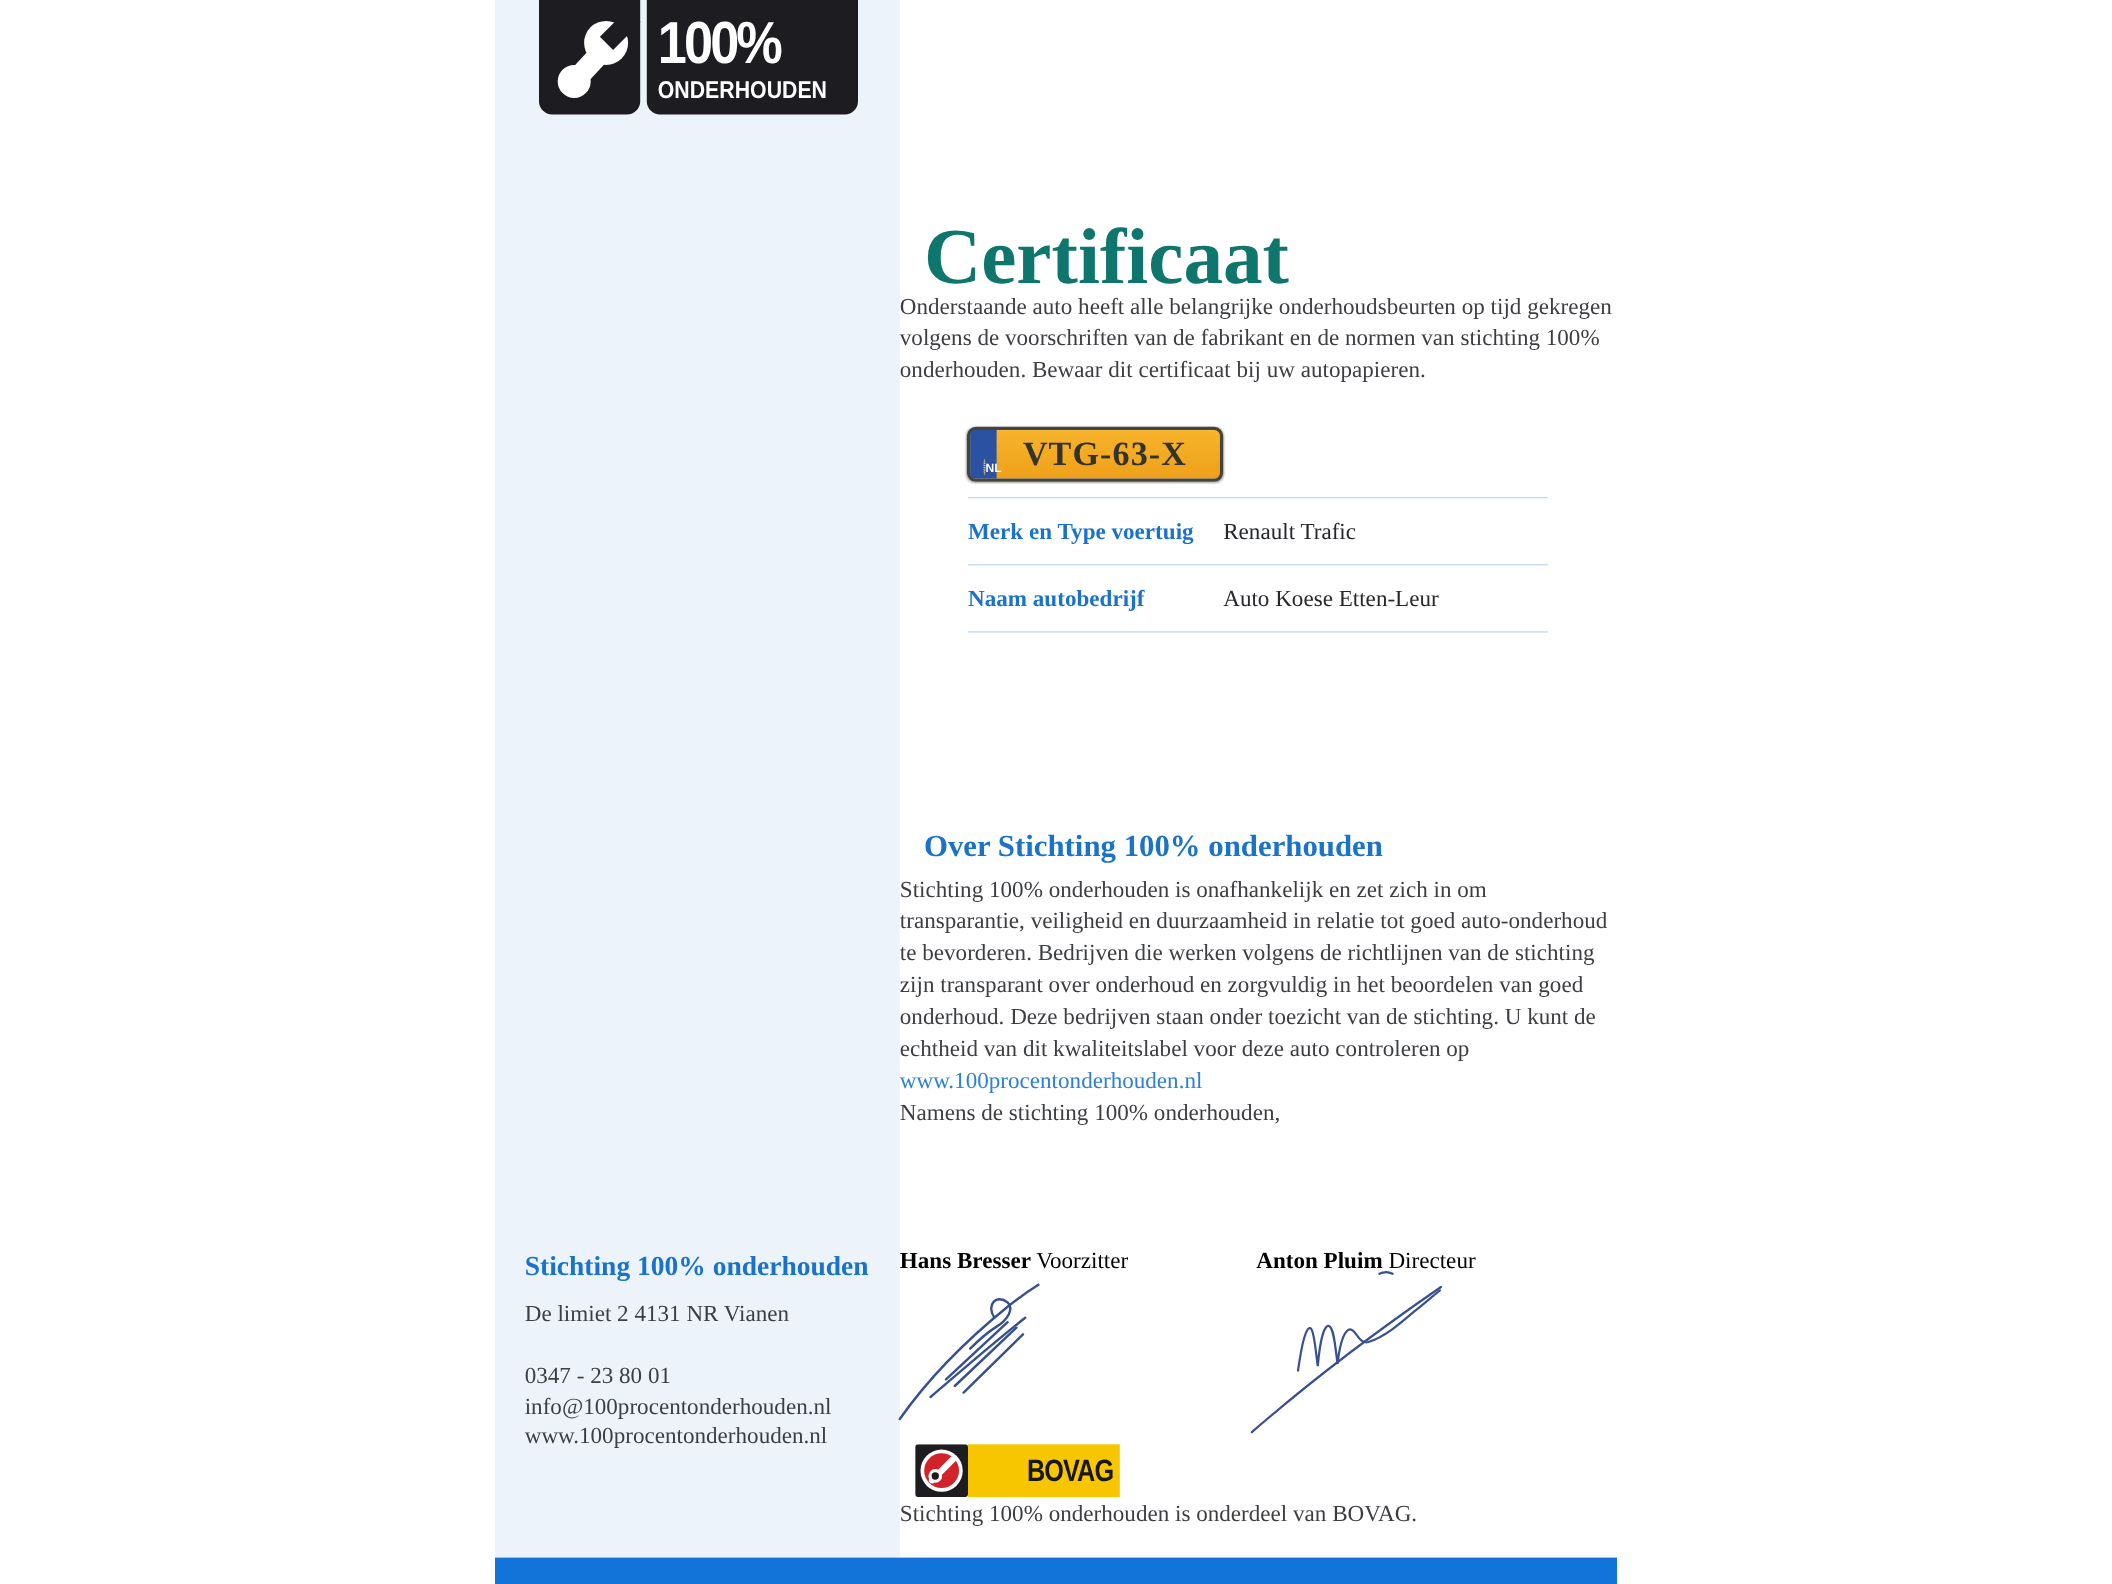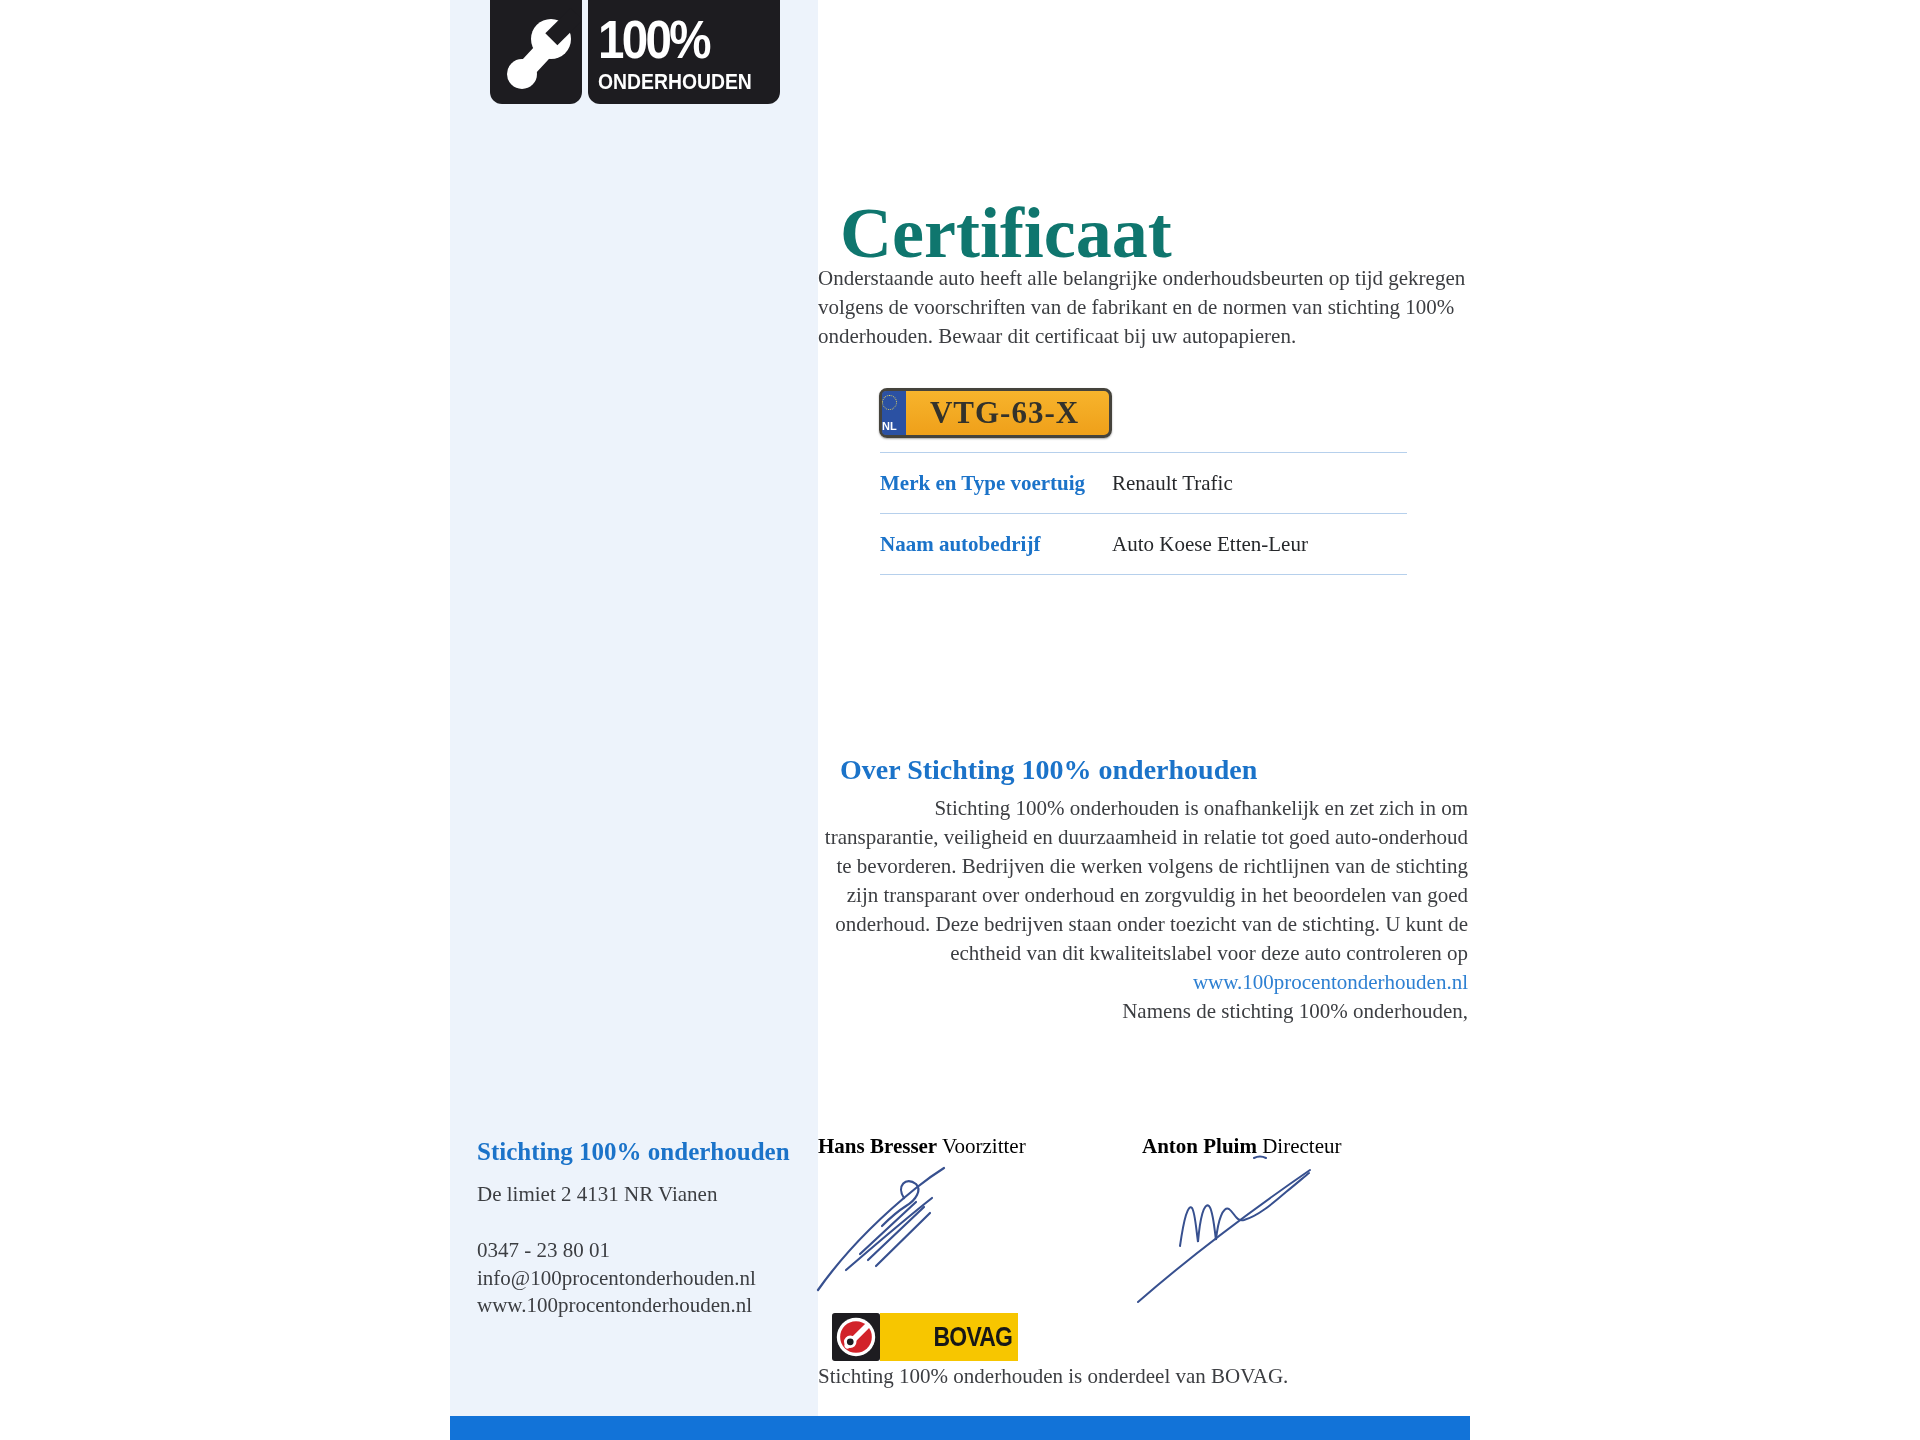--- a/index.html
+++ b/index.html
@@ -24,35 +24,35 @@
          font-weight:bold;color:#0f766e;}
 
   .body-text{font-size:21px;line-height:29px;color:#3c3e42;}
   .intro{position:absolute;left:368px;top:243px;width:650px;}
 
   
   .plate{position:absolute;left:429px;top:388px;width:233px;height:50px;box-sizing:border-box;
          background:linear-gradient(#f7b42c,#efa01a);border:3px solid #45433c;border-radius:8px;
          display:flex;align-items:center;box-shadow:0 1px 2px rgba(0,0,0,.35);}
   .plate-strip{width:24px;height:100%;background:#2b51a3;border-radius:4px 0 0 4px;
-               display:flex;flex-direction:column;align-items:flex-start;justify-content:space-between;
-               padding:4px 0 3px;box-sizing:border-box;}
+               display:flex;flex-direction:row;align-items:flex-end;justify-content:space-between;
+               padding:4px 12px 3px;box-sizing:border-box;}
   .stars{width:13px;height:13px;border:1.6px dotted #e8d65a;border-radius:50%;}
   .plate-nl{color:#fff;font-family:"Liberation Sans",sans-serif;font-weight:bold;font-size:11px;line-height:1;}
   .plate-num{flex:1;text-align:center;font-weight:bold;font-size:31px;color:#33322b;
              letter-spacing:1px;padding-right:6px;}
 
   
   .veh-table{position:absolute;left:430px;top:452px;width:527px;border-top:1px solid #b6d0ec;}
   .veh-row{display:flex;align-items:center;height:60px;border-bottom:1px solid #b6d0ec;}
   .veh-label{width:232px;font-weight:bold;color:#1b73c9;font-size:21px;}
   .veh-value{font-size:21px;color:#26282b;}
 
   .section-heading{position:absolute;left:390px;top:731px;font-size:28px;font-weight:bold;color:#1b73c9;}
-  .about{position:absolute;left:368px;top:773px;width:650px;text-align:right;}
+  .about{position:absolute;left:368px;top:773px;width:650px;}
   .link{color:#2e80d2;text-decoration:none;cursor:pointer;}
 
   .sig-name{position:absolute;font-size:21px;color:#000000;}
   .sig-name b{font-weight:bold;}
   .sig-left-name{left:368px;top:1134px;}
   .sig-right-name{left:692px;top:1134px;}
   .sig-svg{position:absolute;}
   .sig-svg.left{left:362px;top:1156px;}
   .sig-svg.right{left:680px;top:1146px;}
 

